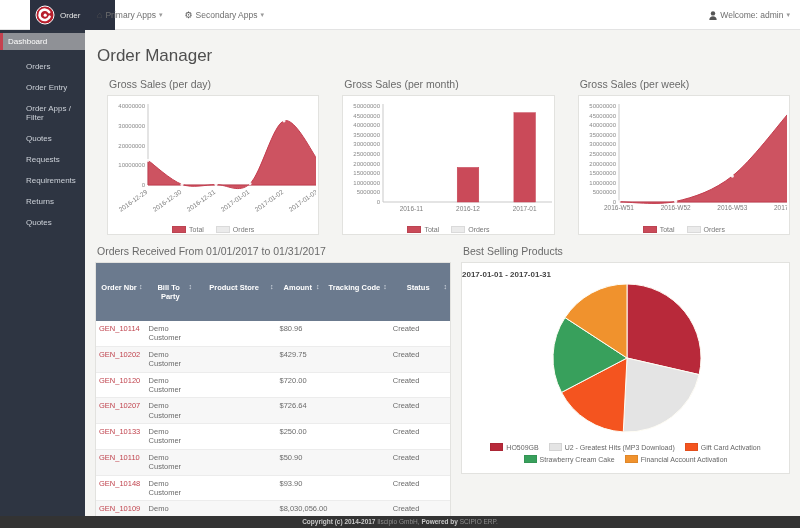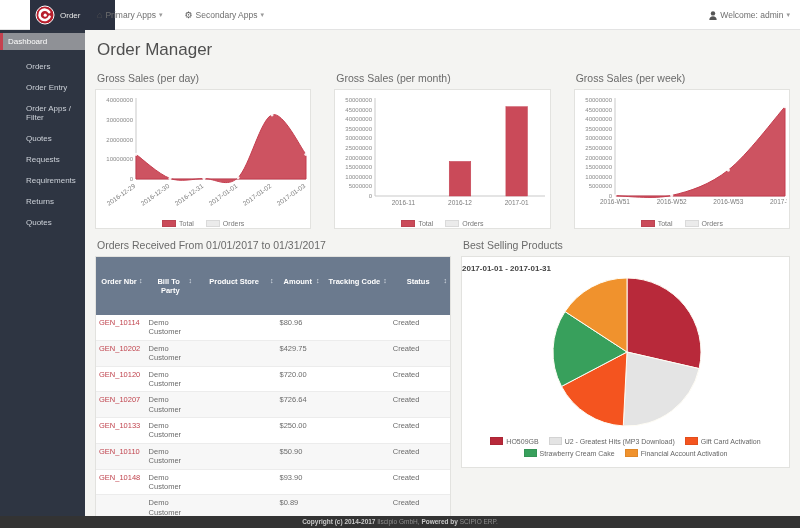--- a/index.html
+++ b/index.html
@@ -18,25 +18,25 @@
   .top-nav { position:absolute; left:97px; top:0; height:30px; display:flex; gap:22px; align-items:center; }
   .top-nav-item, .user-menu { font-size:8.5px; color:#6f6f6f; cursor:pointer; display:flex; align-items:center; gap:3px; }
   .user-menu { position:absolute; right:10px; top:0; height:30px; }
   .caret { font-size:7px; color:#999; }
   .uicon { font-size:9px; color:#555; }
   
   .sidebar { position:absolute; left:0; top:30px; width:85px; height:486px; background:#2e3542; }
   .side-item { font-size:8px; color:#ccd1d8; padding:4px 4px 4px 26px; margin-bottom:4px; cursor:pointer; }
   .side-item.active { background:#8f9196; color:#fff; border-left:3px solid #c5414f; padding-left:5px; margin:3px 0 8px 0; }
   
-  .main { position:absolute; left:85px; top:30px; width:715px; height:486px; padding:8px 10px 0 10px; overflow:hidden; }
+  .main { position:absolute; left:85px; top:36px; width:715px; height:486px; padding:8px 10px 0 10px; overflow:hidden; }
   .page-title { font-size:17px; font-weight:500; color:#4f4f4f; margin:2px 0 12px 2px; }
   .section-title { font-size:10.5px; color:#6a6a6a; margin:0 0 5px 2px; }
   .card { background:#fff; border:1px solid #e2e2df; }
-  .charts-row { display:flex; gap:23px; }
+  .charts-row { display:flex; gap:23px;margin-left:12px; }
   .chart-block { flex:1; min-width:0; }
   .chart-card { height:140px; padding:3px 2px 2px 2px; }
   .chart-legend { display:flex; justify-content:center; align-items:center; gap:12px; height:16px; font-size:7px; color:#777; }
   .sw { display:inline-block; width:14px; height:7px; margin-right:3px; vertical-align:-1px; border:1px solid rgba(0,0,0,.07); }
   
   .bottom-row { display:flex; gap:10px; margin-top:10px; }
   .table-col { width:356px; flex:none; }
   .pie-col { flex:1; min-width:0; }
   table { width:100%; border-collapse:collapse; font-size:7.5px; table-layout:fixed; }
   thead th { background:#6b7a8e; color:#fff; text-align:center; font-weight:bold; padding:20px 3px; font-size:7.5px; vertical-align:top; }
@@ -274,20 +274,28 @@
               </tr>
               <tr>
                 <td><a class="order-link">GEN_10148</a></td>
                 <td>Demo Customer</td>
                 <td></td>
                 <td>$93.90</td>
                 <td></td>
                 <td>Created</td>
               </tr>
               <tr>
+                <td><a class="order-link">GEN_10109</a></td>
+                <td>Demo Customer</td>
+                <td></td>
+                <td>$8,030,056.00</td>
+                <td></td>
+                <td>Created</td>
+              </tr>
+              <tr>
                 <td></td>
                 <td>Demo Customer</td>
                 <td></td>
                 <td>$0.89</td>
                 <td></td>
                 <td>Created</td>
               </tr>
             </tbody>
         </table>
 

